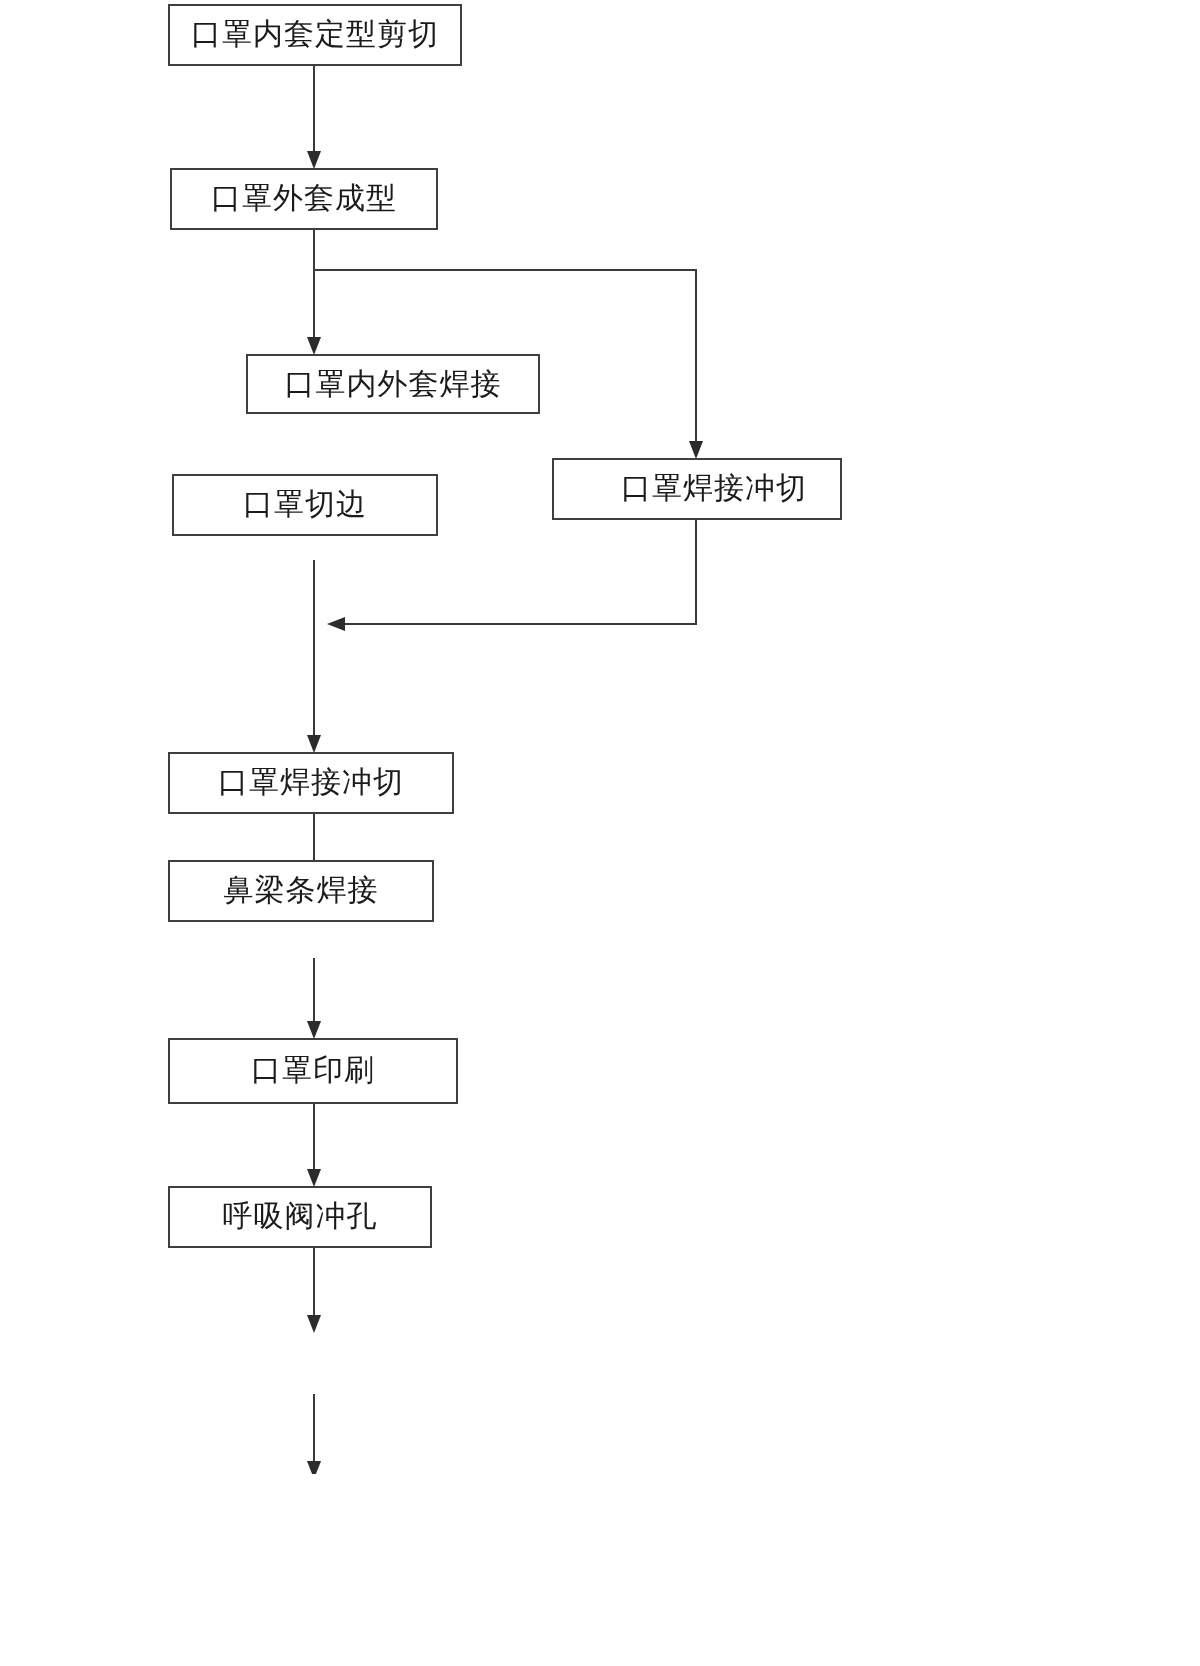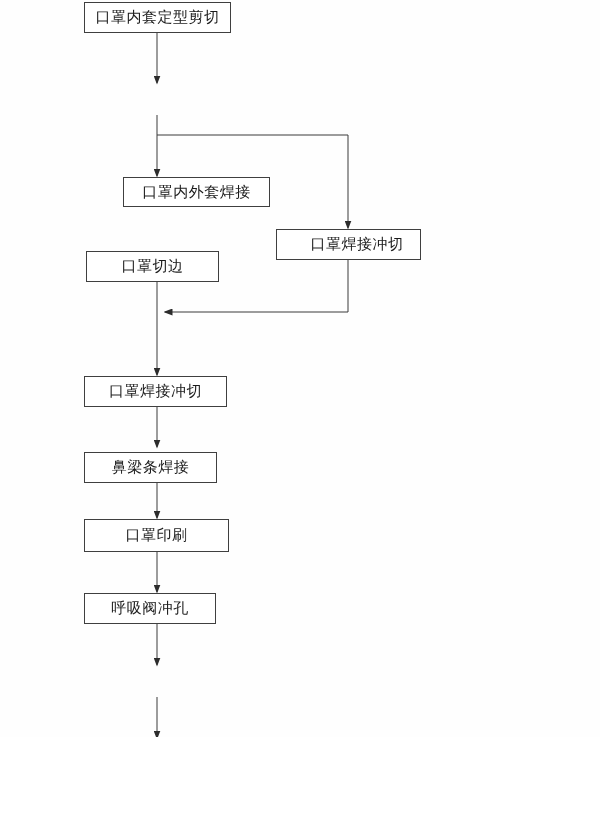--- a/index.html
+++ b/index.html
@@ -87,30 +87,31 @@
       <path d="M157,407 V447" marker-end="url(#arrow)"></path>
       <path d="M157,479 V518" marker-end="url(#arrow)"></path>
       <path d="M157,552 V592" marker-end="url(#arrow)"></path>
       <path d="M157,624 V665" marker-end="url(#arrow)"></path>
       <path d="M157,697 V738" marker-end="url(#arrow)"></path>
     </g>
   </svg>
 
   <div class="node" style="left:84px; top:2px;  width:147px; height:31px;">口罩内套定型剪切</div>
 
+  <div class="node" style="left:85px; top:84px; width:134px; height:31px;">口罩外套成型</div>
 
   <div class="node" style="left:85px; top:177px; width:147px; height:30px;margin-left:38px;">口罩内外套焊接</div>
 
-  <div class="node" style="left:86px; top:251px; width:133px; height:31px;">口罩切边</div>
+  <div class="node" style="left:86px; top:237px; width:133px; height:31px;">口罩切边</div>
 
   <div class="node" style="left:276px; top:229px; width:145px; height:31px;padding-left:17px;">口罩焊接冲切</div>
 
   <div class="node" style="left:84px; top:376px; width:143px; height:31px;">口罩焊接冲切</div>
 
-  <div class="node" style="left:84px; top:452px; width:133px; height:31px;">鼻梁条焊接</div>
+  <div class="node" style="left:84px; top:430px; width:133px; height:31px;">鼻梁条焊接</div>
 
   <div class="node" style="left:84px; top:519px; width:145px; height:33px;">口罩印刷</div>
 
   <div class="node" style="left:84px; top:593px; width:132px; height:31px;">呼吸阀冲孔</div>
 
 
 
   <div class="watermark">
     <span class="wm-logo">
         <span class="wm-sup">59</span>

